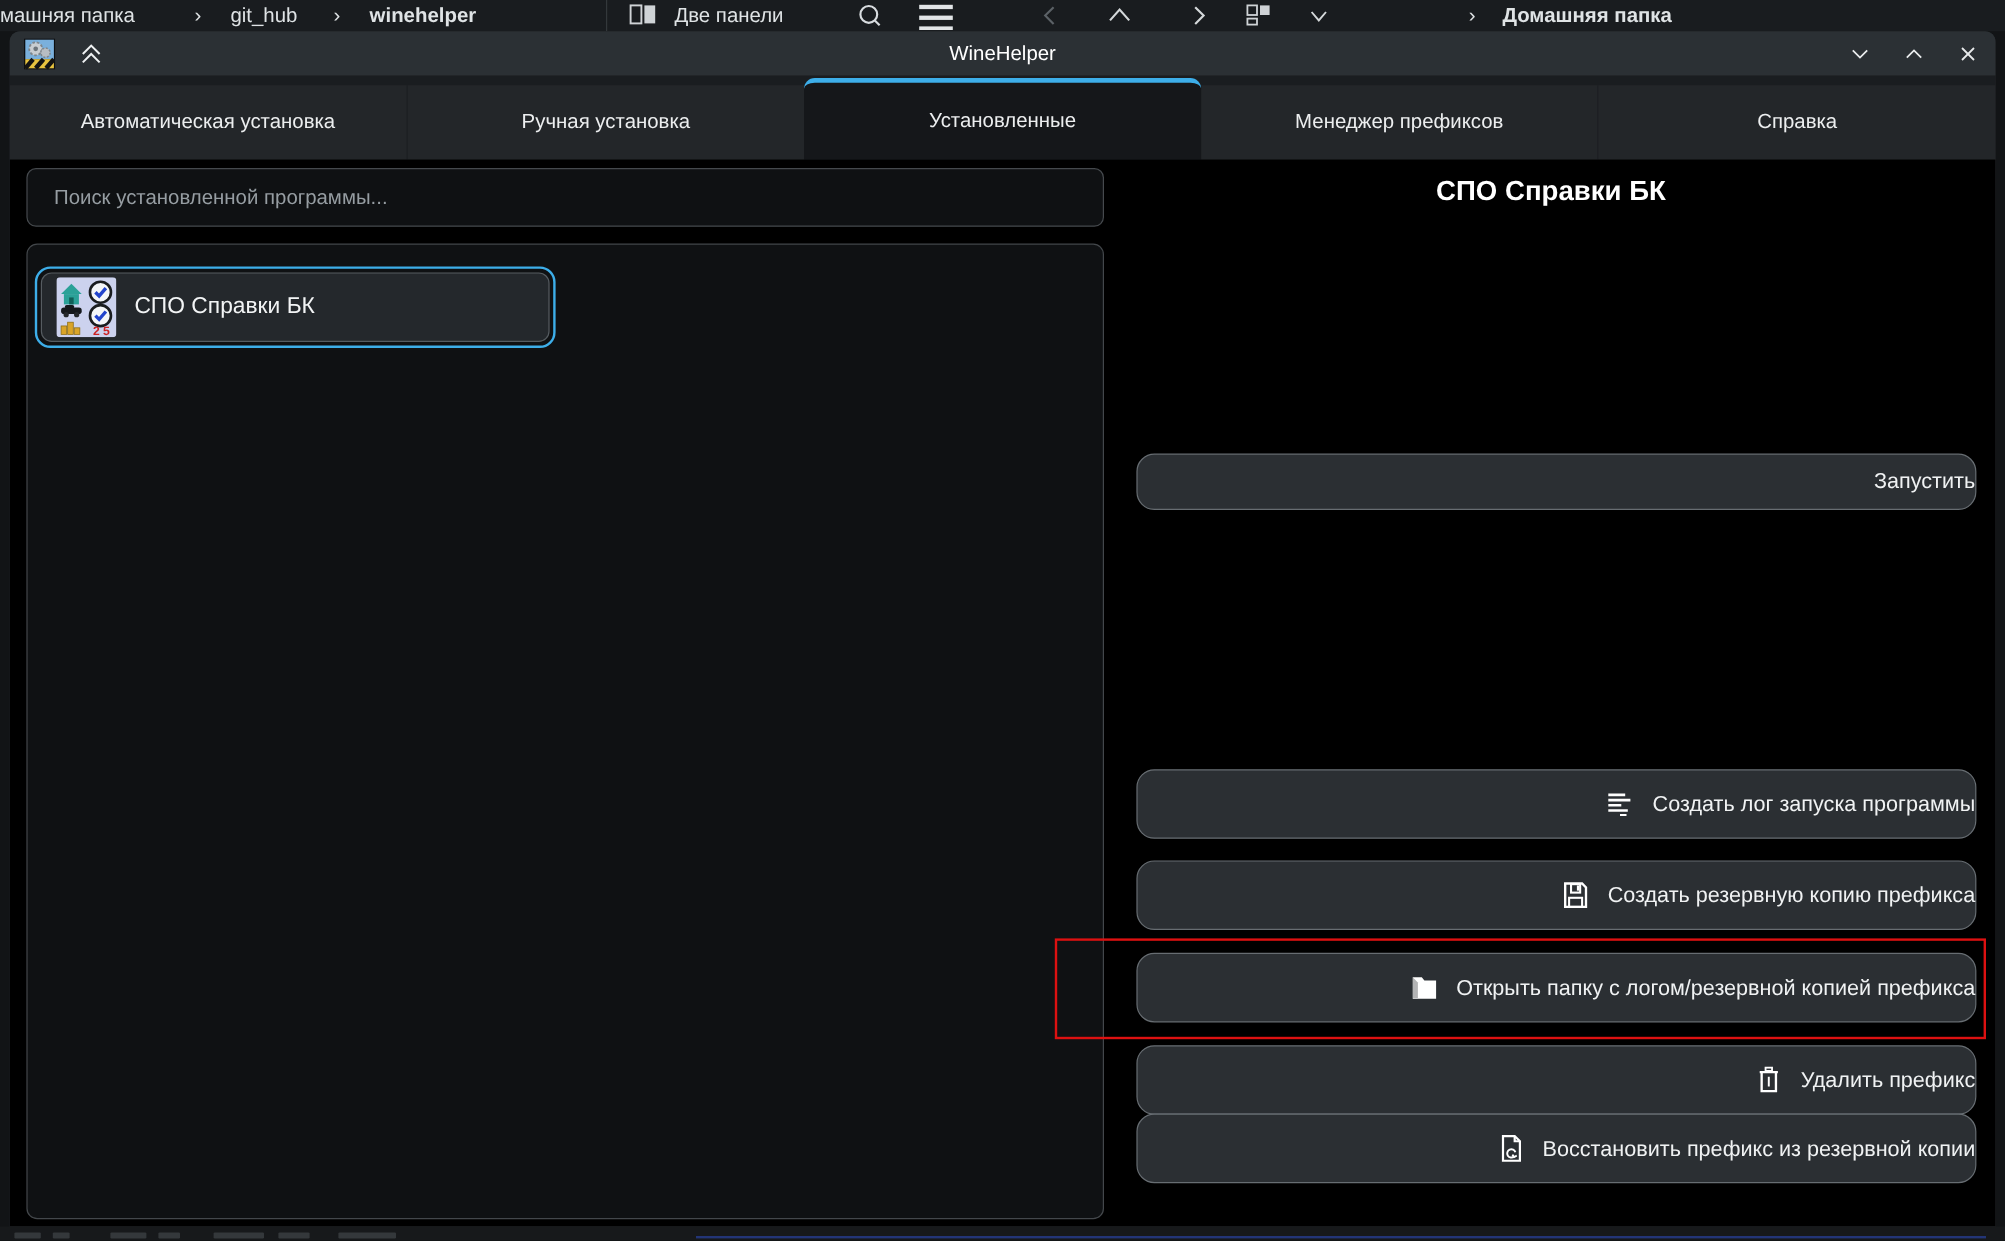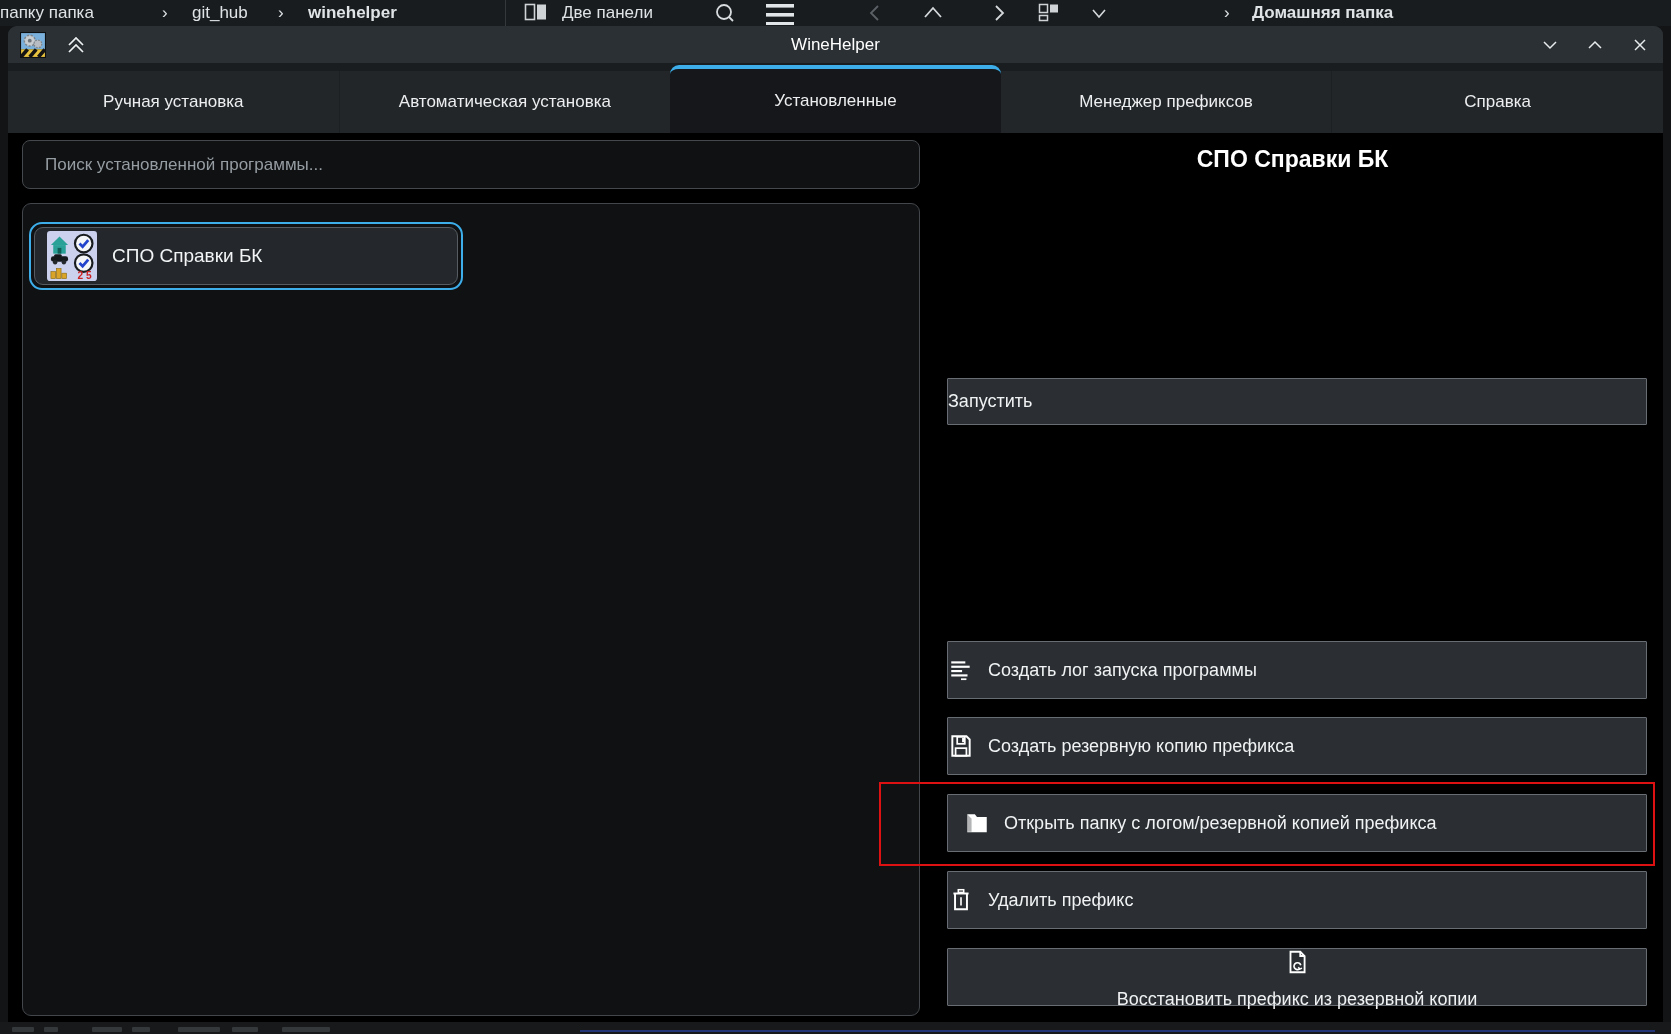--- a/index.html
+++ b/index.html
@@ -62,40 +62,40 @@
   .list-item-inner { width:100%; height:100%; background:#24282c; border:1px solid #565c61;
                      border-radius:9px; display:flex; align-items:center; padding:0 12px; gap:15px; }
   .prog-icon { width:50px; height:50px; flex:0 0 auto; }
   .prog-label { font-size:19px; color:#f2f4f5; }
 
   
   .panel { position:absolute; left:914px; top:0; width:741px; bottom:0; }
   .panel-title { position:absolute; left:0; right:0; top:13px; text-align:center;
                  font-size:23px; font-weight:bold; color:#ffffff; }
   .btn { position:absolute; left:25px; width:700px; background:#2b2f33; border:1px solid #676d72;
-         border-radius:1px; display:flex; align-items:center; justify-content:flex-start; gap:14px;
+         border-radius:15px; display:flex; align-items:center; justify-content:flex-end; gap:14px;
          font-size:18px; color:#f0f2f3; cursor:pointer; }
   .btn svg { flex:0 0 auto; }
   .btn-run { top:245px; height:47px; }
   .btn-a0 { top:508px; height:58px; }
   .btn-a1 { top:584px; height:58px; }
   .btn-a2 { top:661px; height:58px;padding-left:16px; }
   .btn-a3 { top:738px; height:58px; }
-  .btn-a4 { top:815px; height:58px;flex-direction:column; }
+  .btn-a4 { top:795px; height:58px; }
 
   .red-rect { position:absolute; left:871px; top:649px; width:776px; height:84px;
               border:2px solid #dd1111; pointer-events:none; }
 </style>
 </head>
 <body>
 
 <div class="stage">
 
   <div class="topbar">
-    <span style="left:0">папку папка</span>
+    <span style="left:0">машняя папка</span>
     <span class="crumb-sep" style="left:162px">›</span>
     <span style="left:192px">git_hub</span>
     <span class="crumb-sep" style="left:278px">›</span>
     <span class="bold" style="left:308px">winehelper</span>
 
     <div class="tb-divider"></div>
 
     <svg class="tb-icon" style="left:524px" width="24" height="20" viewBox="0 0 24 20">
       <rect x="1.5" y="1.5" width="9" height="15" fill="none" stroke="#cfd3d6" stroke-width="1.6"></rect>
       <rect x="13" y="1.5" width="9" height="15" fill="#cfd3d6"></rect>
@@ -184,22 +184,22 @@
           <svg width="18" height="18" viewBox="0 0 18 18">
             <line x1="4" y1="4" x2="14" y2="14" stroke="#e8ebec" stroke-width="1.5"></line>
             <line x1="14" y1="4" x2="4" y2="14" stroke="#e8ebec" stroke-width="1.5"></line>
           </svg>
         </div>
       </div>
     </div>
 
     <div class="tabbar">
       <div class="tabs">
+        <div class="tab">Автоматическая установка</div>
         <div class="tab">Ручная установка</div>
-        <div class="tab">Автоматическая установка</div>
         <div class="tab active">Установленные</div>
         <div class="tab">Менеджер префиксов</div>
         <div class="tab">Справка</div>
       </div>
     </div>
 
     <div class="content">
 
       <input class="search" type="text" placeholder="Поиск установленной программы..." style="">
 

